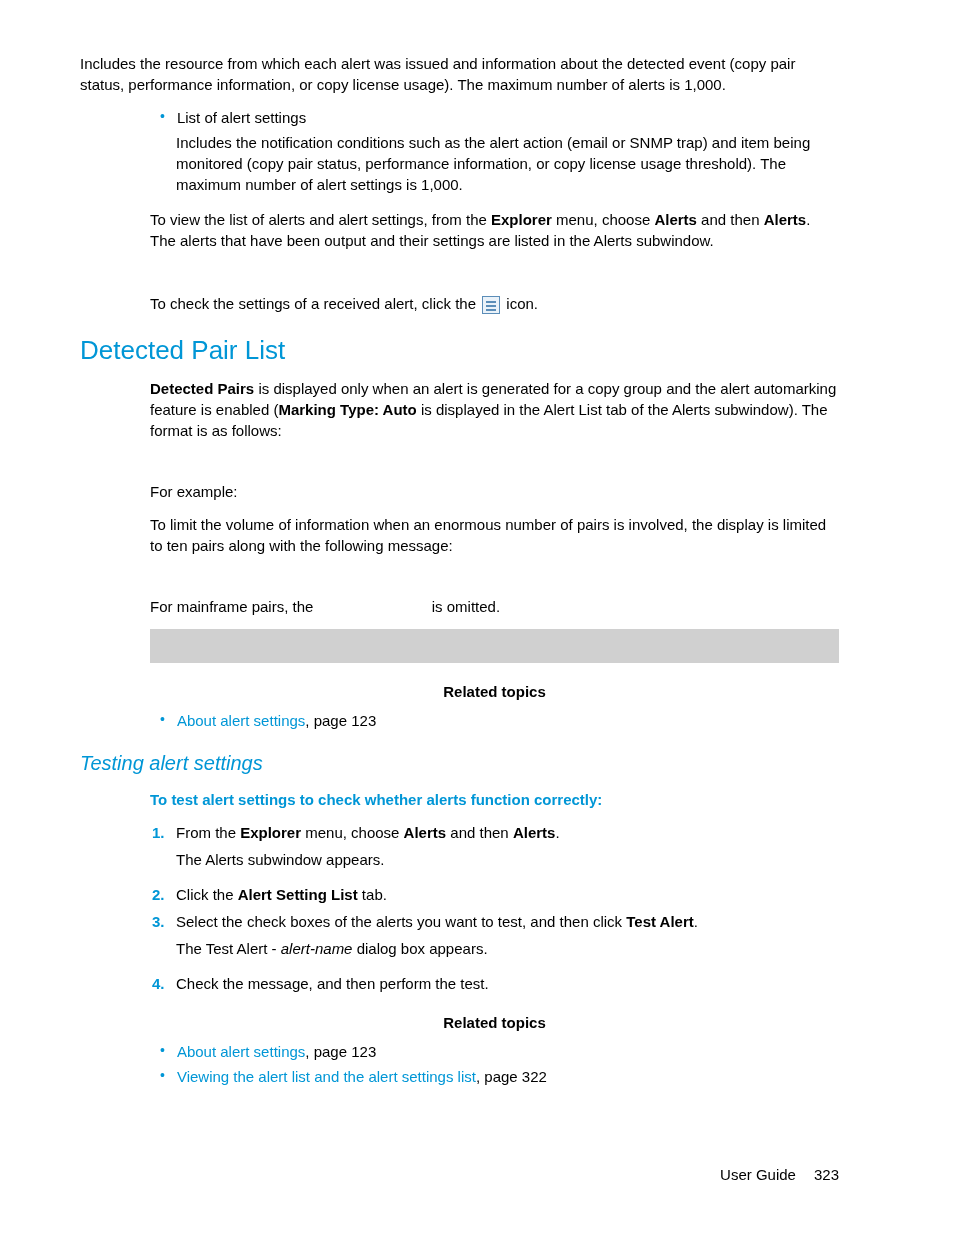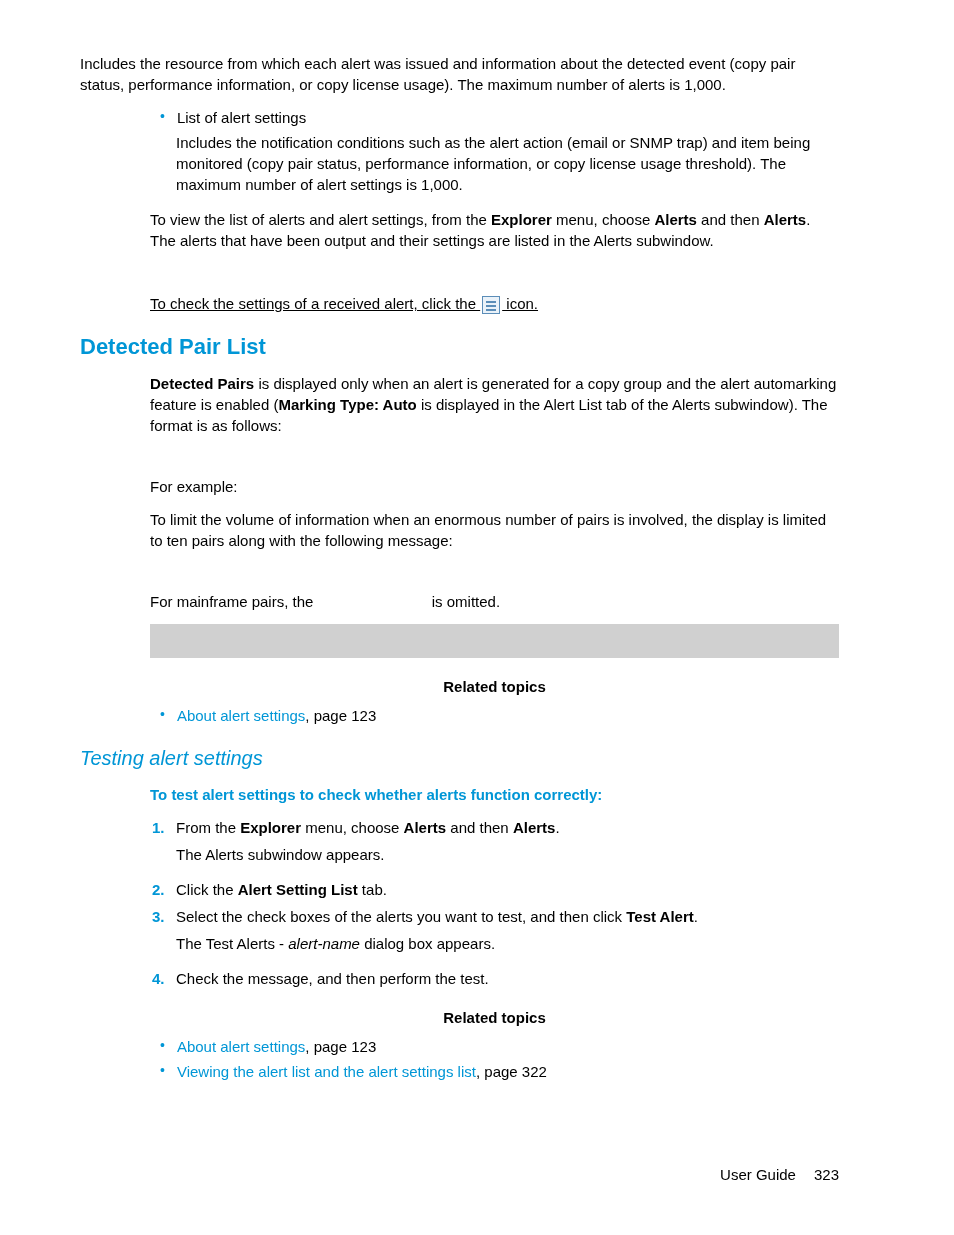--- a/index.html
+++ b/index.html
@@ -30,22 +30,22 @@
     font-size: 14px;
     margin-right: 12px;
     line-height: 1.4;
   }
   .bullet-text { flex: 1; }
   .bullet-desc {
     margin-left: 96px;
     margin-bottom: 14px;
   }
   .h2 {
-    font-size: 22px;
-    font-weight: 700;
+    font-size: 26px;
+    font-weight: 400;
     color: #0096d6;
     margin: 18px 0 10px 0;
   }
   .h1 {
     font-size: 20px;
     font-weight: 300;
     color: #0096d6;
     margin: 18px 0 12px 0;
     font-style: italic;
   }
@@ -111,21 +111,21 @@
   .footer {
     position: absolute;
     bottom: 50px;
     right: 115px;
     font-size: 15px;
   }
   .footer-page {
     margin-left: 18px;
   }
   .italic { font-style: italic; }
-  .spaced { margin-top: 42px; text-decoration: underline; }
+  .spaced { margin-top: 42px; }
 </style>
 </head>
 <body>
 
 <div class="page">
 
   <div class="indent2 para">Includes the resource from which each alert was issued and information about the detected event (copy pair status, performance information, or copy license usage). The maximum number of alerts is 1,000.</div>
 
   <div class="bullet-row">
     <span class="bullet-dot">•</span>
@@ -182,21 +182,21 @@
     </span>
   </div>
 
   <div class="ol-row">
     <span class="ol-num">3.</span>
     <span class="ol-text">
       <span>Select the check boxes of the alerts you want to test, and then click </span><span class="bold">Test Alert</span><span>.</span>
     </span>
   </div>
   <div class="ol-sub">
-    <span>The Test Alerts - </span><span class="italic">alert-name</span><span> dialog box appears.</span>
+    <span>The Test Alert - </span><span class="italic">alert-name</span><span> dialog box appears.</span>
   </div>
 
   <div class="ol-row">
     <span class="ol-num">4.</span>
     <span class="ol-text">Check the message, and then perform the test.</span>
   </div>
 
   <div class="related-hdr" style="margin-top:18px;">Related topics</div>
   <div class="rel-bullet">
     <span class="bullet-dot">•</span>

